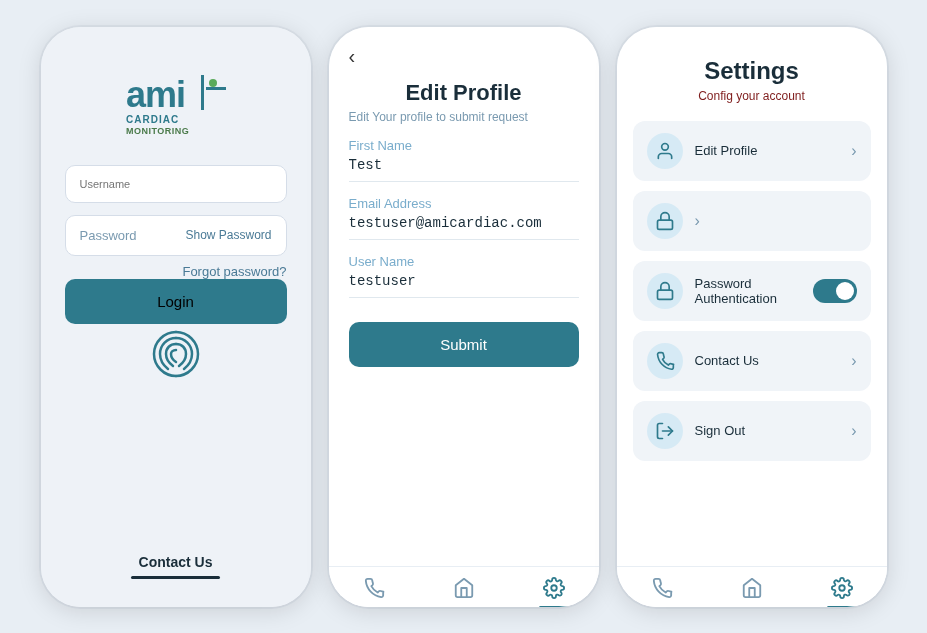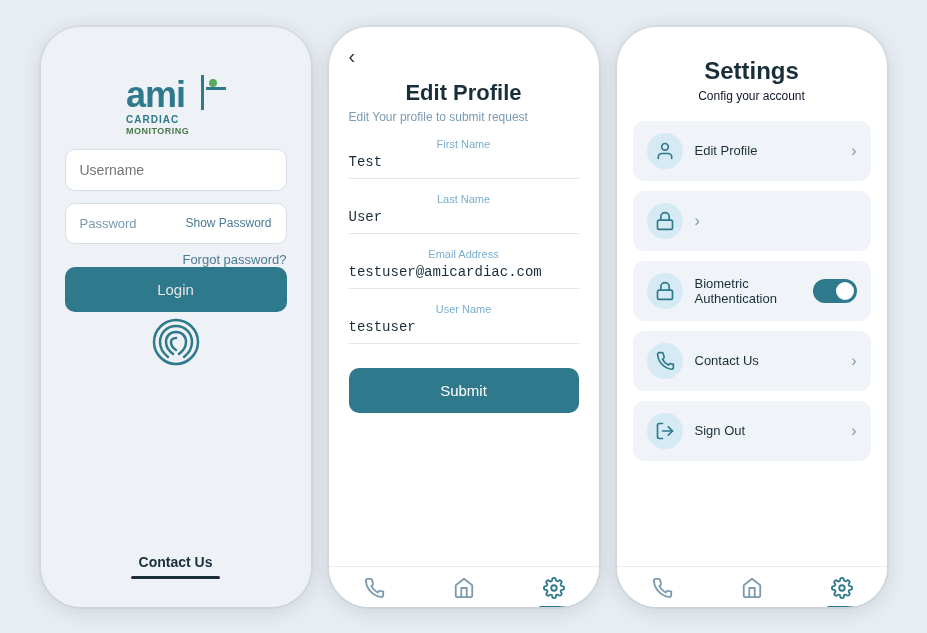--- a/index.html
+++ b/index.html
@@ -34,30 +34,30 @@
       flex: 1;
       display: flex;
       flex-direction: column;
       align-items: center;
       padding: 30px 24px 20px;
     }
     .logo-area {
       display: flex;
       flex-direction: column;
       align-items: flex-end;
-      margin-bottom: 14px;
+      margin-bottom: 30px;
       margin-top: 10px;
     }
     .input-field {
       width: 100%;
       background: white;
       border: 1px solid #d5dde8;
       border-radius: 10px;
       padding: 12px 14px;
-      font-size: 14px;
+      font-size: 11px;
       color: #7a9ab0;
       margin-bottom: 12px;
       outline: none;
     }
     .password-row {
       width: 100%;
       background: white;
       border: 1px solid #d5dde8;
       border-radius: 10px;
       padding: 12px 14px;
@@ -78,21 +78,21 @@
     }
     .forgot-password {
       align-self: flex-end;
       color: #4a7a96;
       font-size: 13px;
       cursor: pointer;
     }
     .login-btn {
       width: 100%;
       background: #2e7a8c;
-      color: #e5e5e5;
+      color: #000000;
       border: none;
       border-radius: 10px;
       padding: 14px;
       font-size: 15px;
       font-weight: 500;
       cursor: pointer;
     }
     .fingerprint-icon {
       width: 60px;
       height: 60px;
@@ -144,24 +144,23 @@
     }
     .edit-body {
       flex: 1;
       overflow-y: auto;
       padding: 0 20px;
     }
     .form-field {
       margin-bottom: 14px;
     }
     .field-label {
-      font-size: 11px;
+      font-size: 13px;
       color: #7aadcc;
       margin-bottom: 4px;
-      text-align: center;
     }
     .field-value {
       font-size: 14px;
       color: #1a2e3a;
       font-weight: 500;
       padding-bottom: 8px;
       border-bottom: 1px solid #e0e8ee;
       font-family: Liberation Mono, monospace;
     }
     .submit-btn {
@@ -222,21 +221,21 @@
       text-align: center;
     }
     .settings-title {
       font-size: 24px;
       font-weight: 800;
       color: #1a2e3a;
       margin-bottom: 4px;
     }
     .settings-subtitle {
       font-size: 12px;
-      color: #0f172a;
+      color: #7f1d1d;
     }
     .settings-list {
       flex: 1;
       padding: 0 16px;
     }
     .settings-item {
       display: flex;
       align-items: center;
       background: #f0f4f8;
       border-radius: 12px;
@@ -347,24 +346,20 @@
         <div class="edit-subtitle">Edit Your profile to submit request</div>
       </div>
       <div class="edit-body">
         
         <div id="edit-fields">
             <div class="form-field">
     <div class="field-label">First Name</div>
     <div class="field-value">Test</div>
   </div>
             <div class="form-field">
-    <div class="field-label">Last Name</div>
-    <div class="field-value">User</div>
-  </div>
-            <div class="form-field">
     <div class="field-label">Email Address</div>
     <div class="field-value">testuser@amicardiac.com</div>
   </div>
             <div class="form-field">
     <div class="field-label">User Name</div>
     <div class="field-value">testuser</div>
   </div>
           </div>
         <button class="submit-btn">Submit</button>
       </div>
@@ -417,21 +412,21 @@
             </div>
     <span class="settings-chevron">›</span>
   </div>
           <div class="settings-item">
     <div class="settings-item-icon">
               <svg width="20" height="20" viewBox="0 0 24 24" fill="none" stroke="#2e7a8c" stroke-width="2" stroke-linecap="round" stroke-linejoin="round">
                 <rect x="3" y="11" width="18" height="11" rx="2" ry="2"></rect>
                 <path d="M7 11V7a5 5 0 0110 0v4"></path>
               </svg>
             </div>
-    <span class="settings-item-label">Biometric Authentication</span>
+    <span class="settings-item-label">Password Authentication</span>
     <div class="toggle-switch"></div>
   </div>
           <div class="settings-item">
     <div class="settings-item-icon">
               <svg width="20" height="20" viewBox="0 0 24 24" fill="none" stroke="#2e7a8c" stroke-width="2" stroke-linecap="round" stroke-linejoin="round">
                 <path d="M22 16.92v3a2 2 0 01-2.18 2A19.79 19.79 0 013.09 4.18 2 2 0 015.09 2h3a2 2 0 012 1.72c.13 1.02.37 2.03.72 3a2 2 0 01-.45 2.11L9.09 10a16 16 0 006.91 6.91l1.17-1.17a2 2 0 012.11-.45c.97.35 1.98.59 3 .72A2 2 0 0122 16.92z"></path>
               </svg>
             </div>
     <span class="settings-item-label">Contact Us</span>
     <span class="settings-chevron">›</span>

